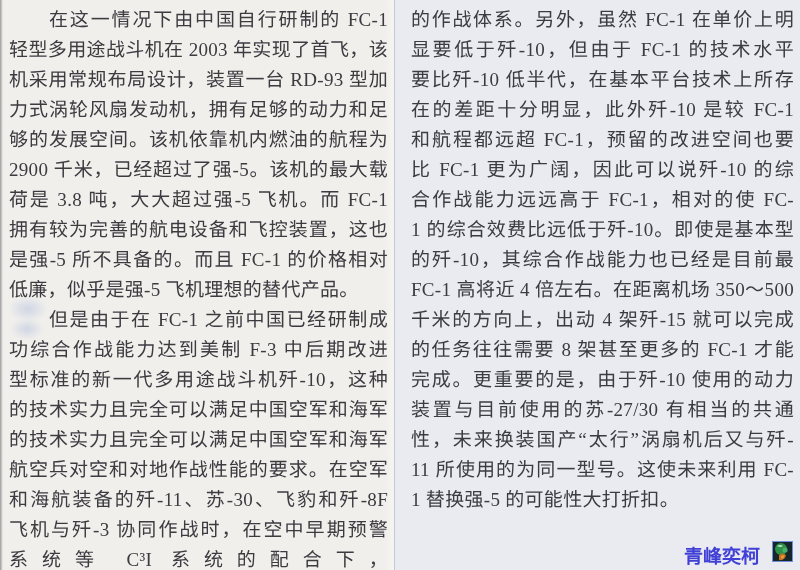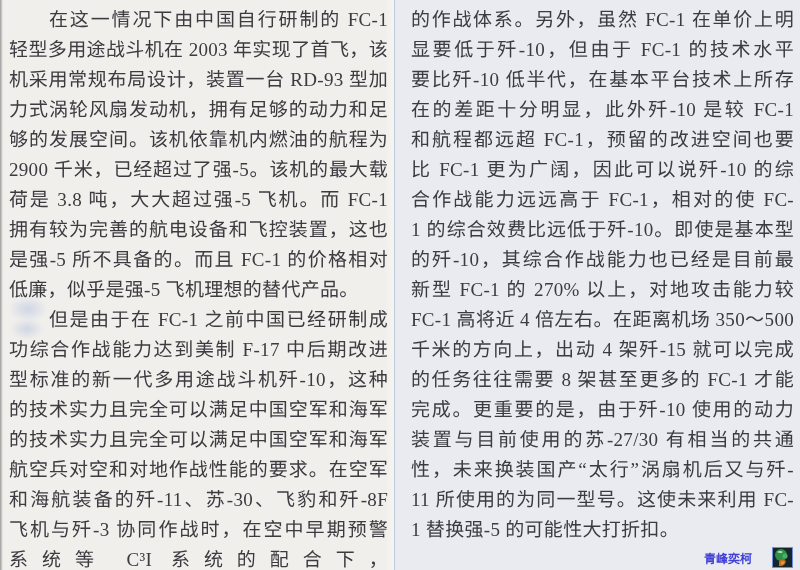--- a/index.html
+++ b/index.html
@@ -49,23 +49,23 @@
   
   .bleed {
     position:absolute; border-radius:40%;
     background:radial-gradient(ellipse, #c7cfe2 0%, rgba(199,207,226,0) 70%);
     filter:blur(1px); opacity:.8;
   }
   #bleed-1 { left:8px;  top:296px; width:40px; height:26px; }
   #bleed-2 { left:10px; top:318px; width:34px; height:22px; }
   #watermark {
     position:absolute; right:7px; bottom:2px;
-    display:flex; align-items:center; gap:20px;
+    display:flex; gap:12px;
     font-family:"Liberation Sans","DejaVu Sans",sans-serif;
-    font-weight:bold; font-size:12px;
+    font-weight:bold; font-size:19px;
     color:var(--watermark, #4140d6);
     background:var(--right_panel_bg, #e9ebf0);
     padding-left:6px;
   }
   #watermark svg { display:block; }
 </style>
 </head>
 <body>
 
 <div id="page">
@@ -81,40 +81,39 @@
       <div class="line"><span>轻型多用途战斗机在 2003 年实现了首飞，该</span></div>
       <div class="line"><span>机采用常规布局设计，装置一台 RD-93 型加</span></div>
       <div class="line"><span>力式涡轮风扇发动机，拥有足够的动力和足</span></div>
       <div class="line"><span>够的发展空间。该机依靠机内燃油的航程为</span></div>
       <div class="line"><span>2900 千米，已经超过了强-5。该机的最大载</span></div>
       <div class="line"><span>荷是 3.8 吨，大大超过强-5 飞机。而 FC-1</span></div>
       <div class="line"><span>拥有较为完善的航电设备和飞控装置，这也</span></div>
       <div class="line"><span>是强-5 所不具备的。而且 FC-1 的价格相对</span></div>
       <div class="line end"><span>低廉，似乎是强-5 飞机理想的替代产品。</span></div>
       <div class="line indent"><span>但是由于在 FC-1 之前中国已经研制成</span></div>
-      <div class="line"><span>功综合作战能力达到美制 F-17 中后期改进</span></div>
+      <div class="line"><span>功综合作战能力达到美制 F-3 中后期改进</span></div>
       <div class="line"><span>型标准的新一代多用途战斗机歼-10，这种</span></div>
       <div class="line"><span>的技术实力且完全可以满足中国空军和海军</span></div>
       <div class="line"><span>的技术实力且完全可以满足中国空军和海军</span></div>
       <div class="line"><span>航空兵对空和对地作战性能的要求。在空军</span></div>
       <div class="line"><span>和海航装备的歼-11、苏-30、飞豹和歼-8F</span></div>
       <div class="line"><span>飞机与歼-3 协同作战时，在空中早期预警</span></div>
       <div class="line"><span>系统等 C³I 系统的配合下，可以构成相当高效</span></div>
     </div>
   <div class="col" id="right-col">
       <div class="line"><span>的作战体系。另外，虽然 FC-1 在单价上明</span></div>
       <div class="line"><span>显要低于歼-10，但由于 FC-1 的技术水平</span></div>
       <div class="line"><span>要比歼-10 低半代，在基本平台技术上所存</span></div>
       <div class="line"><span>在的差距十分明显，此外歼-10 是较 FC-1</span></div>
       <div class="line"><span>和航程都远超 FC-1，预留的改进空间也要</span></div>
       <div class="line"><span>比 FC-1 更为广阔，因此可以说歼-10 的综</span></div>
       <div class="line"><span>合作战能力远远高于 FC-1，相对的使 FC-</span></div>
       <div class="line"><span>1 的综合效费比远低于歼-10。即使是</span><span class="u">基本型</span></div>
       <div class="line"><span class="u">的歼-10，其综合作战能力也已经是目前最</span></div>
-      <div class="line"><span class="u">新型 FC-1 的 270% 以上</span><span>，</span><span class="u">对地攻击能力较</span></div>
       <div class="line"><span class="u">FC-1 高将近 4 倍左右</span><span>。在距离机场 350～500</span></div>
       <div class="line"><span>千米的方向上，出动 4 架歼-15 就可以完成</span></div>
       <div class="line"><span>的任务往往需要 8 架甚至更多的 FC-1 才能</span></div>
       <div class="line"><span>完成。更重要的是，由于歼-10 使用的动力</span></div>
       <div class="line"><span>装置与目前使用的苏-27/30 有相当的共通</span></div>
       <div class="line"><span>性，未来换装国产“太行”涡扇机后又与歼-</span></div>
       <div class="line"><span>11 所使用的为同一型号。这使未来利用 FC-</span></div>
       <div class="line end"><span>1 替换强-5 的可能性大打折扣。</span></div>
     </div>
 

